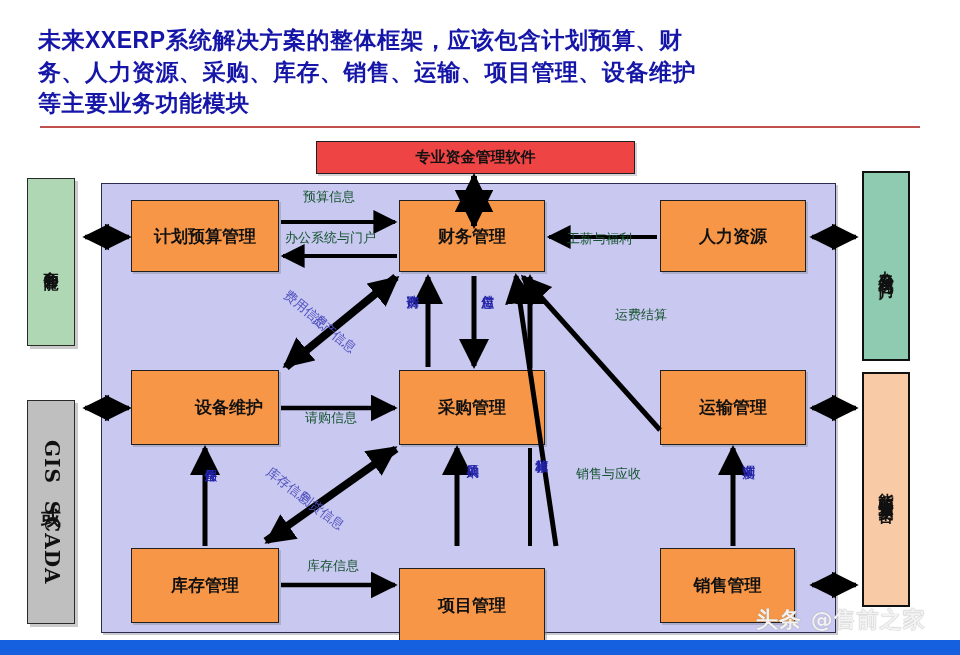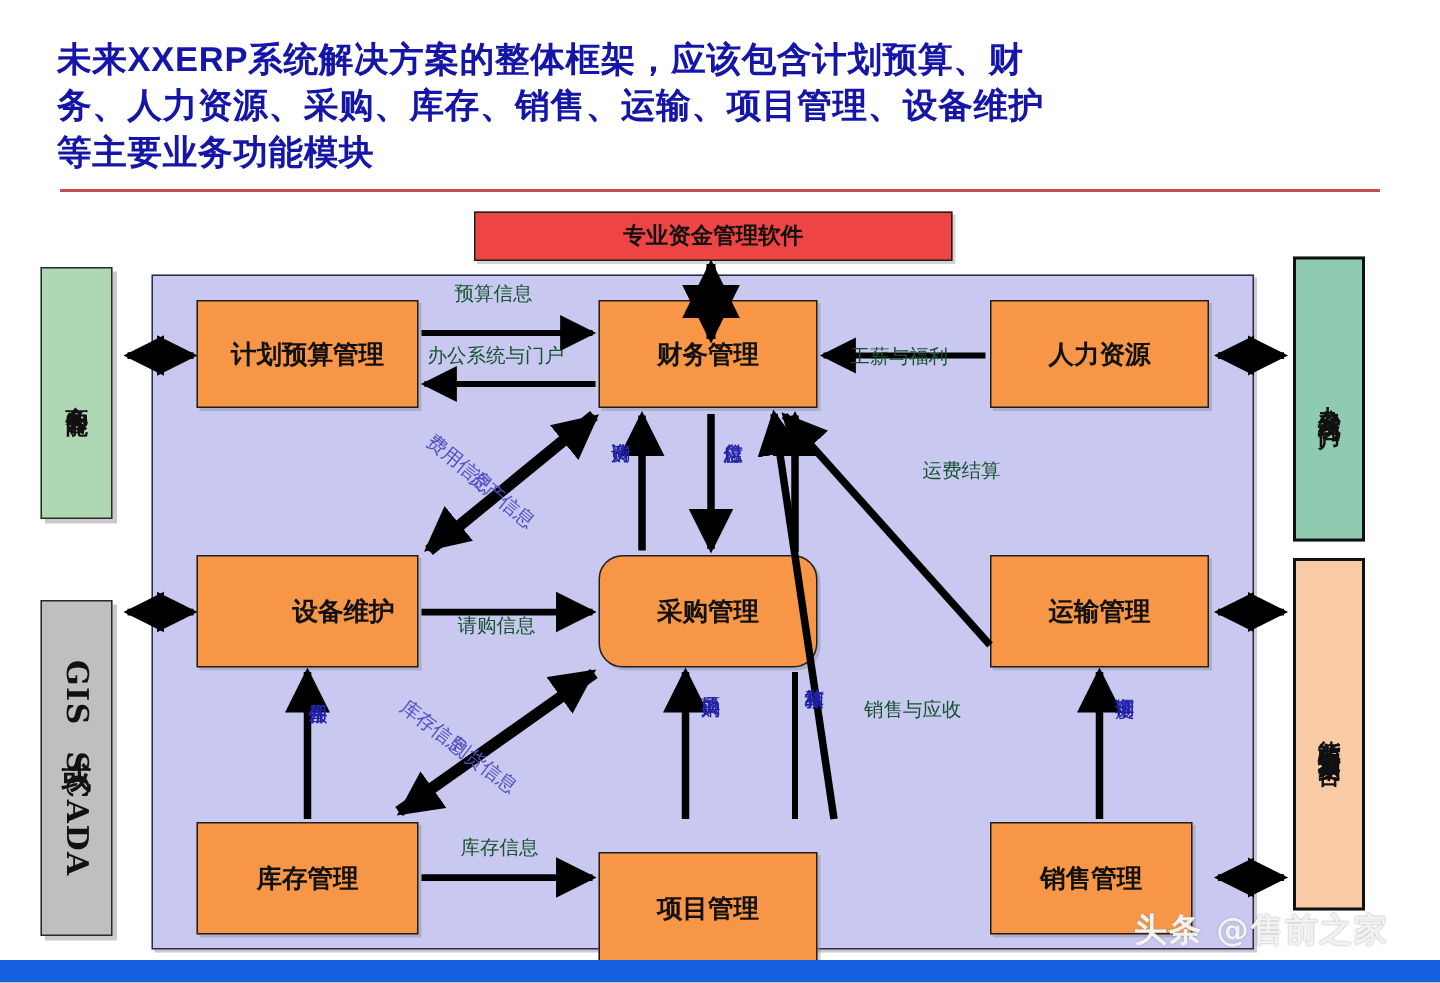--- a/index.html
+++ b/index.html
@@ -140,21 +140,21 @@
   <div class="box mod" style="left:399px;top:200px;width:146px;height:72px;">
     <span>财务管理</span>
   </div>
   <div class="box mod" style="left:660px;top:200px;width:146px;height:72px;">
     <span>人力资源</span>
   </div>
 
   <div class="box mod" style="left:131px;top:370px;width:148px;height:75px;padding-left:48px;">
     <span>设备维护</span>
   </div>
-  <div class="box mod" style="left:399px;top:370px;width:146px;height:75px;border-radius:16px;">
+  <div class="box mod" style="left:399px;top:370px;width:146px;height:75px;">
     <span>采购管理</span>
   </div>
   <div class="box mod" style="left:660px;top:370px;width:146px;height:75px;">
     <span>运输管理</span>
   </div>
 
   <div class="box mod" style="left:131px;top:548px;width:148px;height:75px;">
     <span>库存管理</span>
   </div>
   <div class="box mod" style="left:399px;top:568px;width:146px;height:75px;">

